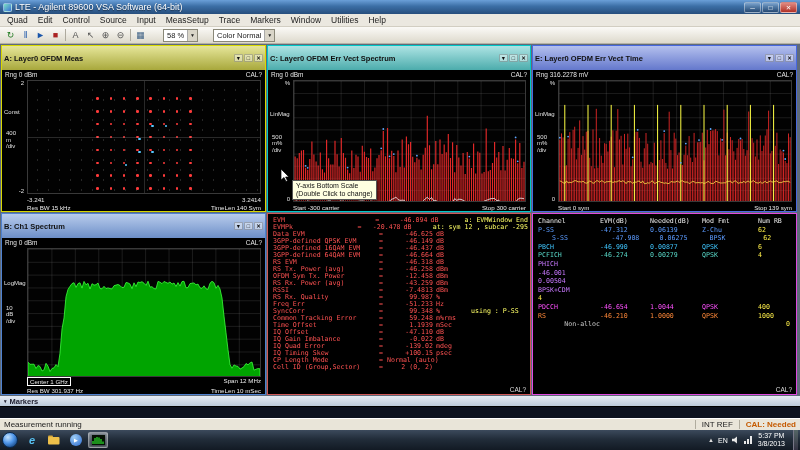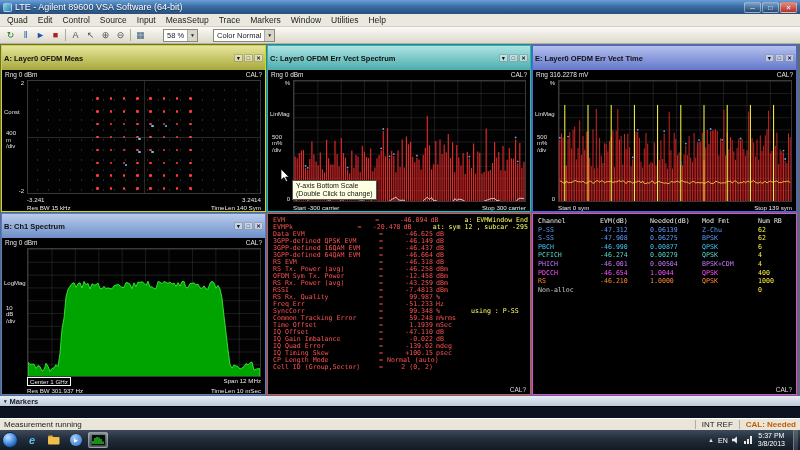--- a/index.html
+++ b/index.html
@@ -608,63 +608,63 @@
             <span class="fc3">Mod Fmt</span>
             <span class="fc4">Num RB</span>
           </div>
           <div class="frow" style="color: rgb(91, 155, 255);">
             <span class="fc0">P-SS</span>
             <span class="fc1">-47.312</span>
             <span class="fc2">0.06139</span>
             <span class="fc3">Z-Chu</span>
             <span class="fc4 rb">62</span>
           </div>
-          <div class="frow" style="color: rgb(91, 155, 255);">
+          <div class="frow" style="color: rgb(91, 155, 255); margin-left: 14px;">
             <span class="fc0">S-SS</span>
             <span class="fc1">-47.908</span>
             <span class="fc2">0.06275</span>
             <span class="fc3">BPSK</span>
             <span class="fc4 rb">62</span>
           </div>
           <div class="frow" style="color: rgb(63, 198, 255);">
             <span class="fc0">PBCH</span>
             <span class="fc1">-46.990</span>
             <span class="fc2">0.00877</span>
             <span class="fc3">QPSK</span>
             <span class="fc4 rb">6</span>
           </div>
           <div class="frow" style="color: rgb(88, 216, 200);">
             <span class="fc0">PCFICH</span>
             <span class="fc1">-46.274</span>
             <span class="fc2">0.00279</span>
             <span class="fc3">QPSK</span>
             <span class="fc4 rb">4</span>
           </div>
-          <div class="frow" style="color: rgb(200, 120, 255);">
+          <div class="frow" style="color: rgb(200, 120, 255); flex-direction: column;">
             <span class="fc0">PHICH</span>
             <span class="fc1">-46.001</span>
             <span class="fc2">0.00504</span>
             <span class="fc3">BPSK+CDM</span>
             <span class="fc4 rb">4</span>
           </div>
           <div class="frow" style="color: rgb(255, 80, 255);">
             <span class="fc0">PDCCH</span>
             <span class="fc1">-46.654</span>
             <span class="fc2">1.0044</span>
             <span class="fc3">QPSK</span>
             <span class="fc4 rb">400</span>
           </div>
           <div class="frow" style="color: rgb(255, 136, 56);">
             <span class="fc0">RS</span>
             <span class="fc1">-46.210</span>
             <span class="fc2">1.0000</span>
             <span class="fc3">QPSK</span>
             <span class="fc4 rb">1000</span>
           </div>
-          <div class="frow" style="color: rgb(200, 200, 200);">
+          <div class="frow" style="color: rgb(200, 200, 200); text-align: right;">
             <span class="fc0">Non-alloc</span>
             <span class="fc1"></span>
             <span class="fc2"></span>
             <span class="fc3"></span>
             <span class="fc4 rb">0</span>
           </div>
         </div>
       <span class="calbr">CAL?</span>
     </div>
   </div>

